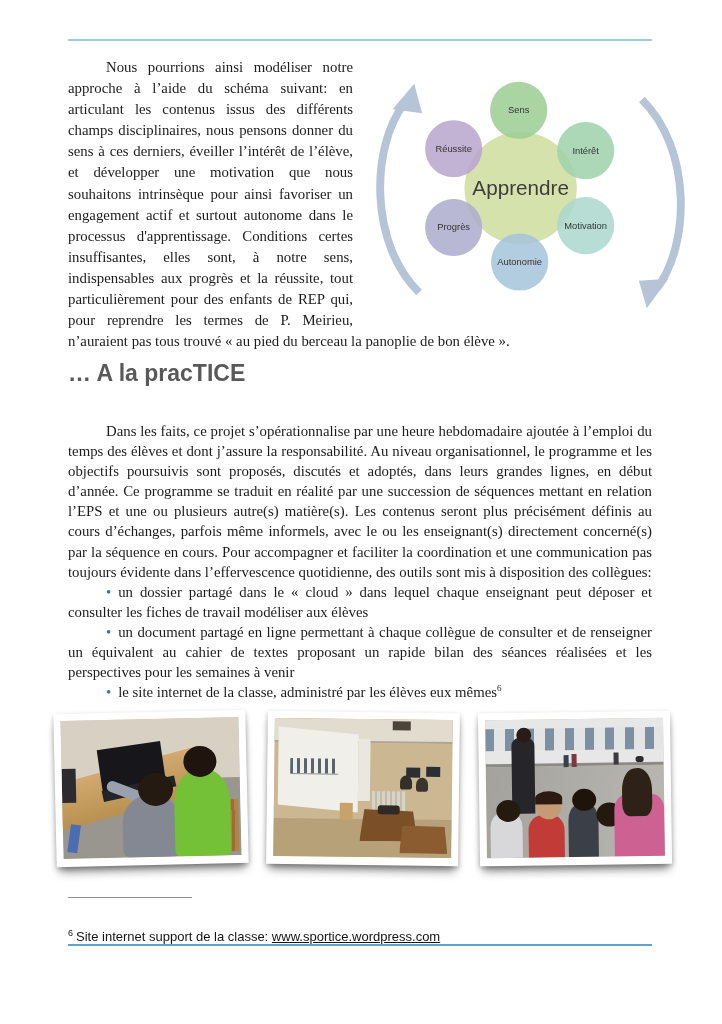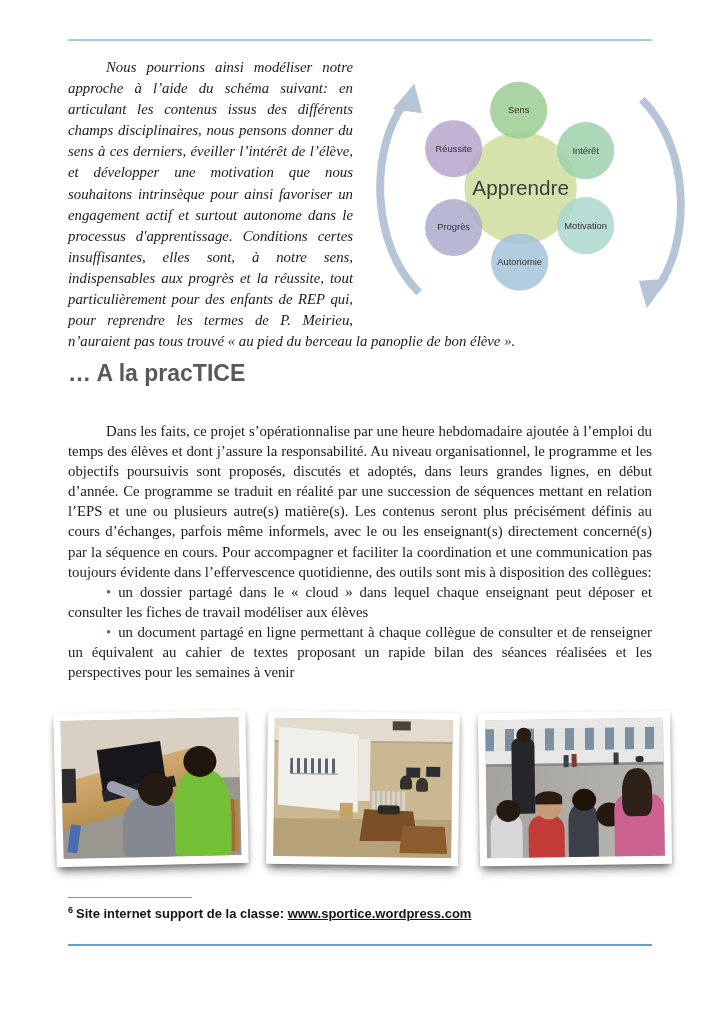--- a/index.html
+++ b/index.html
@@ -4,21 +4,21 @@
 <style>
   html,body { margin:0; padding:0; background:#ffffff; }
   .page {
     position:relative; width:722px; height:1024px; background:#ffffff;
     font-family:"Liberation Serif", serif; color:#1b1b1b; overflow:hidden;
   }
   .top-rule { position:absolute; left:68px; top:39px; width:584px; height:2px; background:#a3cbe0; }
 
   
   .intro { position:absolute; left:68px; top:57px; width:584px; }
-  .intro p { margin:0; font-size:14.8px; line-height:21.1px; text-align:justify; text-indent:38px;font-style:italic; }
+  .intro p { margin:0; font-size:14.8px; line-height:21.1px; text-align:justify; text-indent:38px; }
   .diagram-float { float:right; width:335px; height:238px; margin:20px -46px 10px 10px; }
 
   .heading {
     position:absolute; left:68px; top:360px; margin:0;
     font-family:"Liberation Sans", sans-serif; font-weight:bold; font-size:23px; color:#595959;
   }
 
   .main-block { position:absolute; left:68px; top:421px; width:584px; }
   .main-block p { margin:0; font-size:14.8px; line-height:20.1px; text-align:justify; text-indent:38px; }
   .bullet-dot { color:#2e74b5; margin-right:7px; }
@@ -29,22 +29,22 @@
   .polaroid { background:#fff; padding:7px 7px 8px 7px;
     box-shadow:0 8px 10px -3px rgba(0,0,0,.45), 0 2px 5px rgba(0,0,0,.25); }
   .polaroid.r1 { transform:rotate(-1.3deg); }
   .polaroid.r2 { transform:rotate(0.7deg); }
   .polaroid.r3 { transform:rotate(-0.8deg); }
   .photo { position:relative; width:178px; height:138px; overflow:hidden; background:#cfc6b8; }
   .photo div { position:absolute; }
 
   
   .fn-sep { position:absolute; left:68px; top:897px; width:124px; height:1px; background:#8f8f8f; }
-  .footnote { position:absolute; left:68px; top:905px; font-family:"Liberation Sans", sans-serif;
-    font-size:13px; color:#141414;font-weight:bold; }
+  .footnote { position:absolute; left:68px; top:928px; font-family:"Liberation Sans", sans-serif;
+    font-size:13px; color:#141414; }
   .footnote .fn-marker { font-size:9px; vertical-align:super; margin-right:3px; }
   .fn-link { color:#141414; text-decoration:underline; cursor:pointer; }
   .footer-rule { position:absolute; left:68px; top:944px; width:584px; height:2px; background:#64a3c9; }
   .footer-row { position:absolute; left:68px; top:953px; width:584px; display:flex;
     justify-content:space-between; font-family:"Liberation Sans", sans-serif; font-size:13px;
     color:#3f93c3; letter-spacing:.4px; }
 
   
   .diag-label { font-family:"Liberation Sans", sans-serif; font-size:9.5px; fill:#333333; text-anchor:middle; }
   .diag-center-label { font-family:"Liberation Sans", sans-serif; font-size:21px; fill:#3d3d3d; text-anchor:middle; }
@@ -89,20 +89,21 @@
     </div>
     <p>Nous pourrions ainsi modéliser notre approche à l’aide du schéma suivant: en articulant les contenus issus des différents champs disciplinaires, nous pensons donner du sens à ces derniers, éveiller l’intérêt de l’élève, et développer une motivation que nous souhaitons intrinsèque pour ainsi favoriser un engagement actif et surtout autonome dans le processus d'apprentissage. Conditions certes insuffisantes, elles sont, à notre sens, indispensables aux progrès et la réussite, tout particulièrement pour des enfants de REP qui, pour reprendre les termes de P. Meirieu, n’auraient pas tous trouvé « au pied du berceau la panoplie de bon élève ».</p>
   </section>
 
   <h1 class="heading">… A la pracTICE</h1>
 
   <section class="main-block">
     <p>Dans les faits, ce projet s’opérationnalise par une heure hebdomadaire ajoutée à l’emploi du temps des élèves et dont j’assure la responsabilité. Au niveau organisationnel, le programme et les objectifs poursuivis sont proposés, discutés et adoptés, dans leurs grandes lignes, en début d’année. Ce programme se traduit en réalité par une succession de séquences mettant en relation l’EPS et une ou plusieurs autre(s) matière(s). Les contenus seront plus précisément définis au cours d’échanges, parfois même informels, avec le ou les enseignant(s) directement concerné(s) par la séquence en cours. Pour accompagner et faciliter la coordination et une communication pas toujours évidente dans l’effervescence quotidienne, des outils sont mis à disposition des collègues:</p>
     <p><span class="bullet-dot">•</span><span>un dossier partagé dans le « cloud » dans lequel chaque enseignant peut déposer et consulter les fiches de travail modéliser aux élèves</span></p>
     <p><span class="bullet-dot">•</span><span>un document partagé en ligne permettant à chaque collègue de consulter et de renseigner un équivalent au cahier de textes proposant un rapide bilan des séances réalisées et les perspectives pour les semaines à venir</span></p>
+    <p><span class="bullet-dot">•</span><span>le site internet de la classe, administré par les élèves eux mêmes</span><sup class="fn-ref">6</sup></p>
   </section>
 
   <div class="photos">
 
     <figure class="polaroid r1" style="margin:0">
       <div class="photo">
         <div style="left:0;top:0;width:178px;height:64px;background:#d8d0c3"></div>
         <div style="left:0;top:60px;width:178px;height:78px;background:#98968f"></div>
         <div style="left:-12px;top:46px;width:158px;height:46px;background:linear-gradient(#d2aa72,#b8904f);transform:rotate(-14deg)"></div>
         <div style="left:0;top:48px;width:14px;height:34px;background:#2c2c30"></div>

